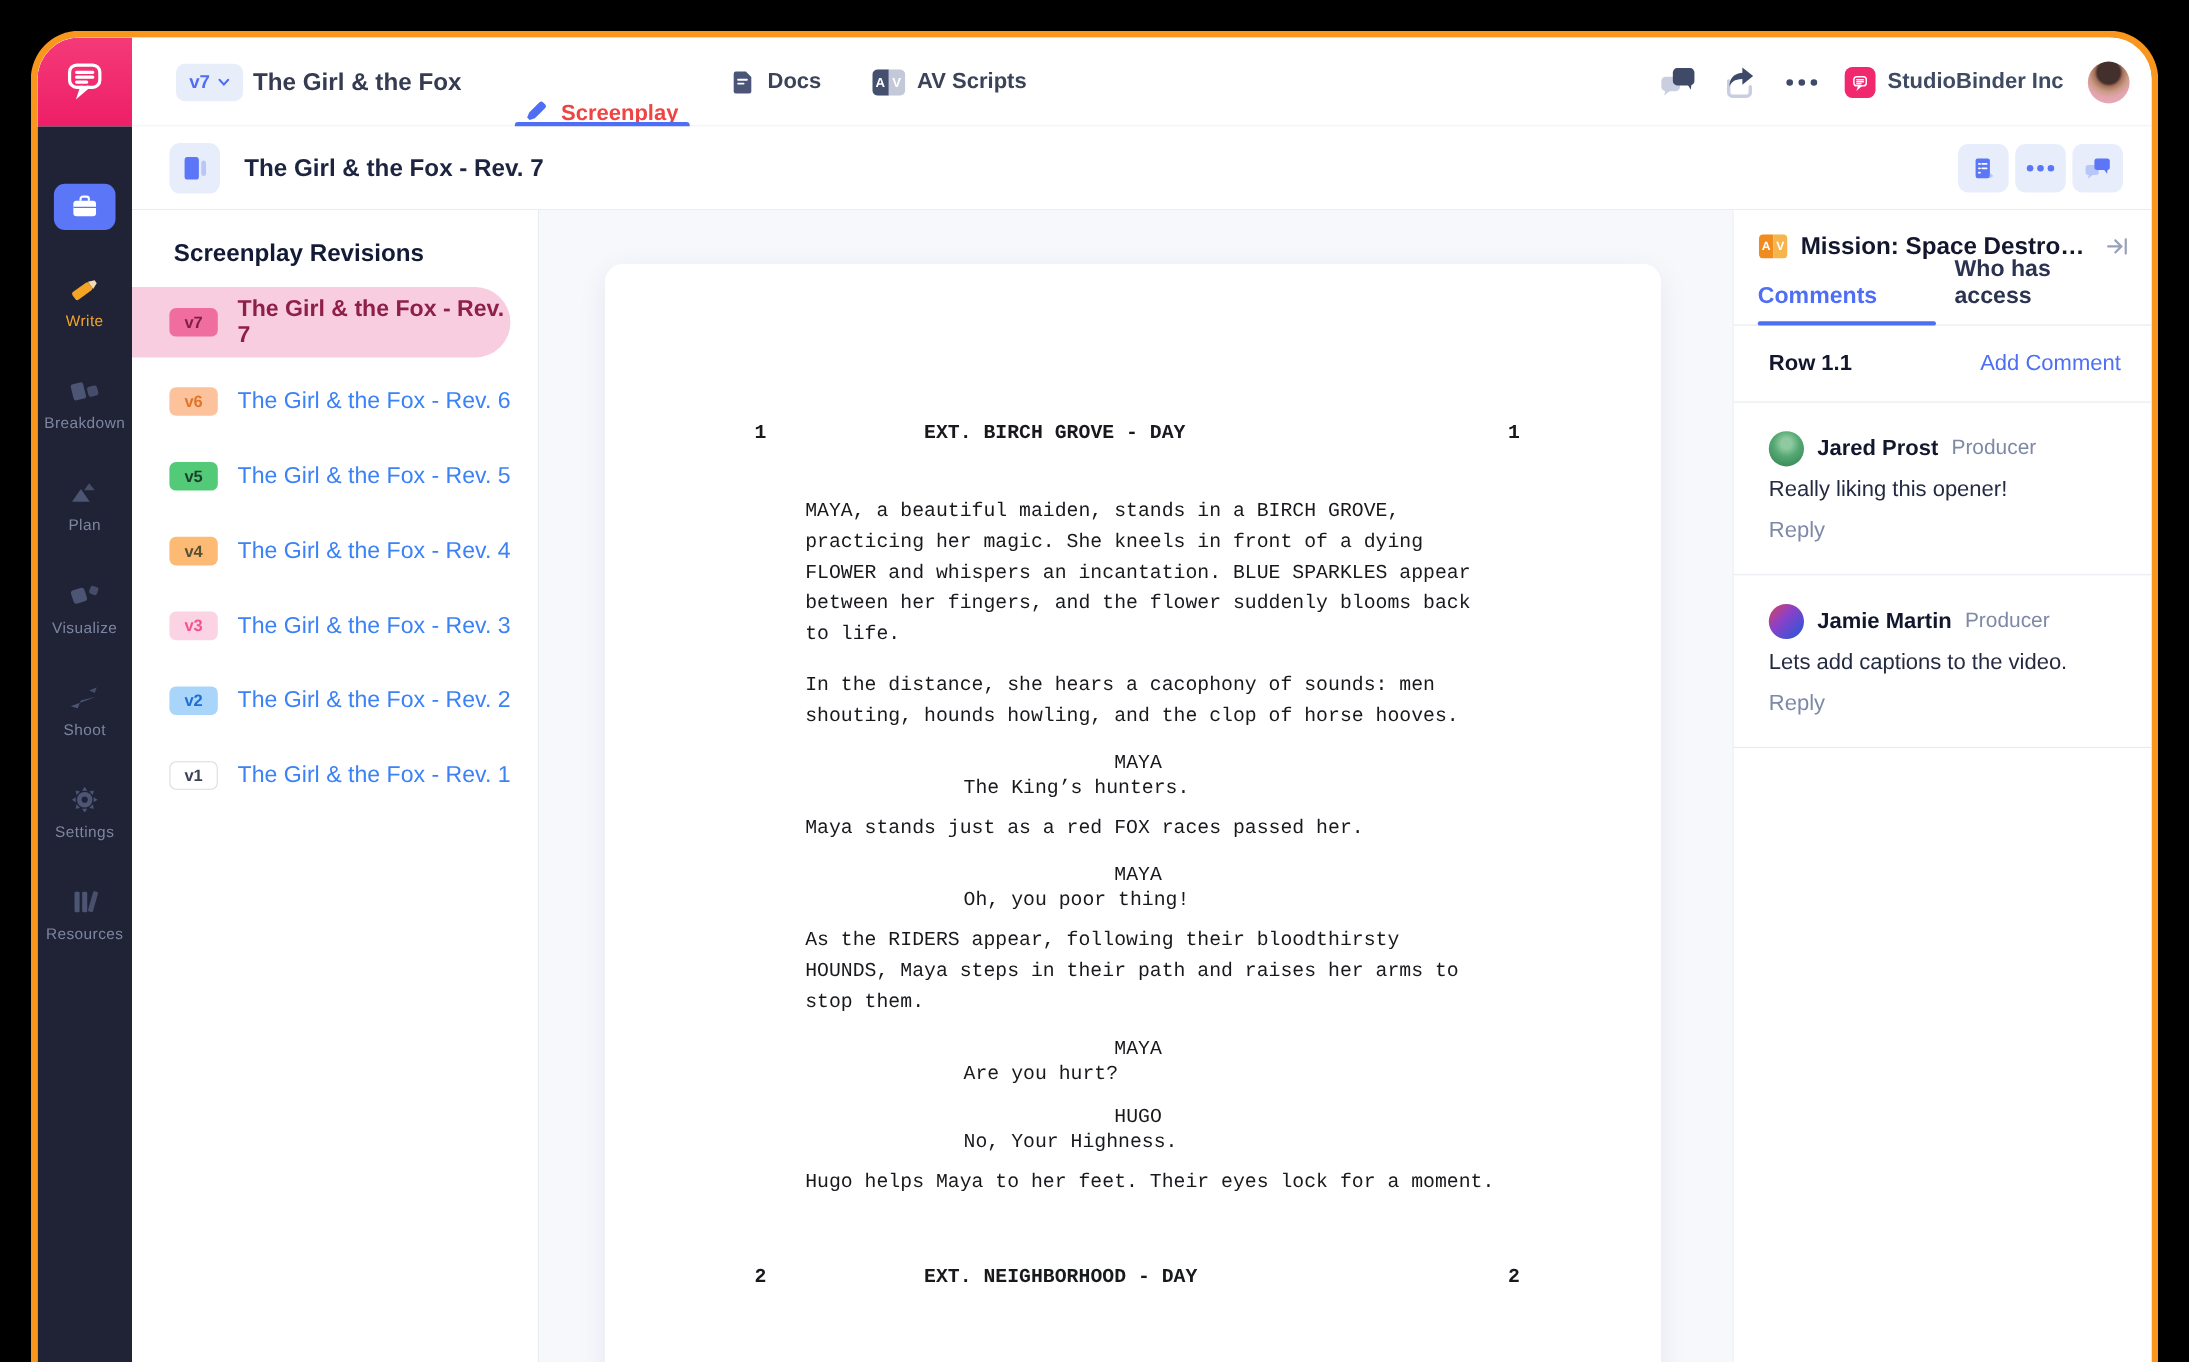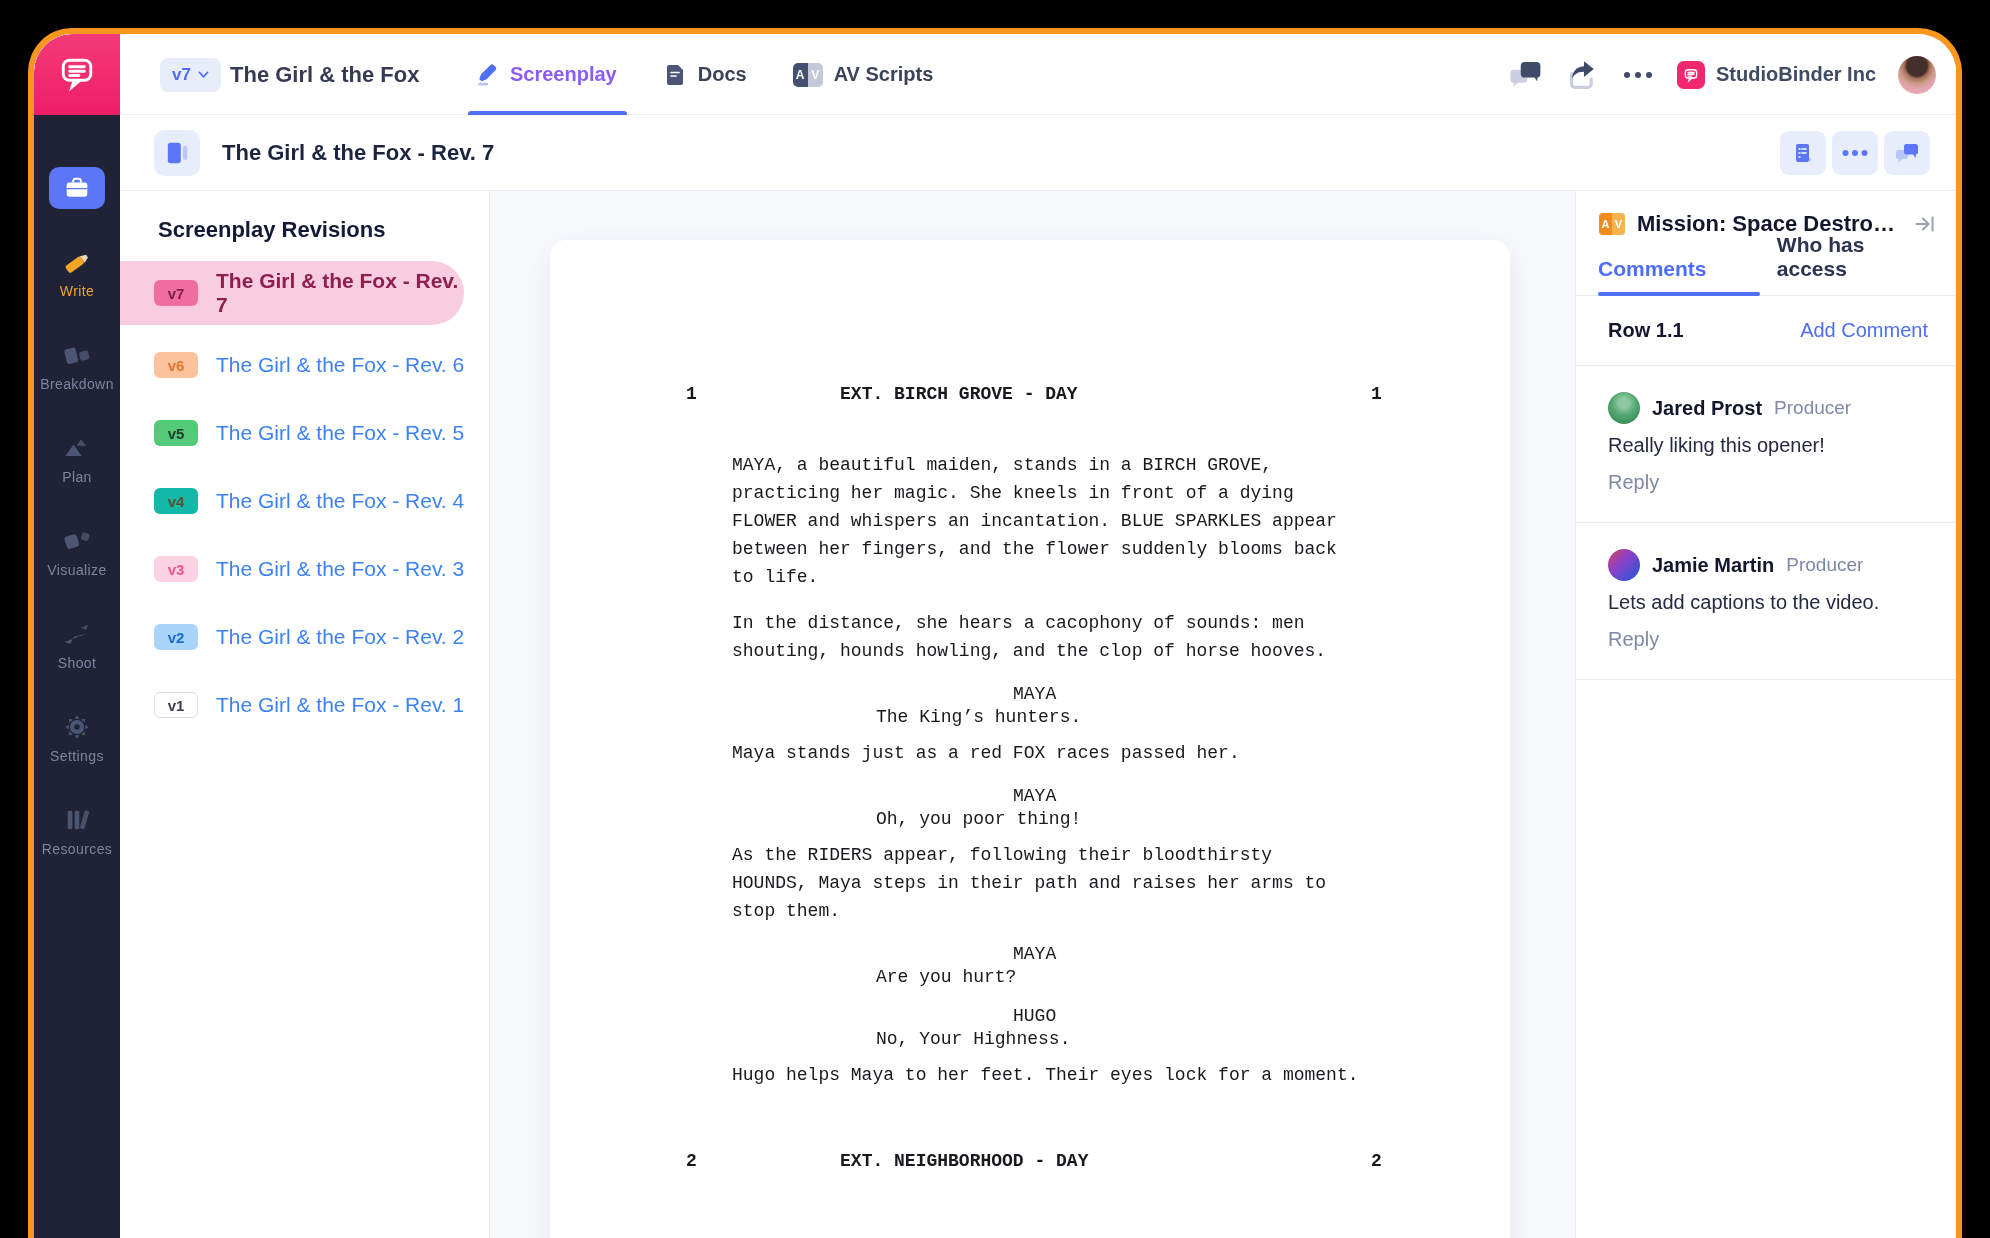--- a/index.html
+++ b/index.html
@@ -18,21 +18,21 @@
                 background:linear-gradient(180deg,#f43a78,#ee1e67); border-radius:38px 0 0 0;
                 display:flex; align-items:center; justify-content:center; cursor:pointer; }
   .ver-chip { position:absolute; left:126px; top:24px; height:34px; padding:0 12px;
               background:#e8edfa; border-radius:8px; display:flex; align-items:center; gap:7px;
               color:#4d6ef5; font-size:17px; font-weight:700; cursor:pointer; }
   .proj-title { position:absolute; left:196px; top:0; height:81px; display:flex; align-items:center;
                 font-size:22px; font-weight:600; color:#353c52; }
   .tabs { position:absolute; left:440px; top:0; height:81px; display:flex; gap:46px; }
   .tab { position:relative; display:flex; align-items:center; gap:11px; font-size:20px;
          font-weight:600; color:#3b4358; cursor:pointer; }
-  .tab.active { color:#8b5cf6; }
+  .tab.active { color:#ef4444;align-items:flex-end; }
   .tab.active::after { content:""; position:absolute; left:-6px; right:-10px; bottom:0;
                        height:4px; background:#4d6ef5; border-radius:3px 3px 0 0; }
   .tb-right { position:absolute; right:20px; top:0; height:81px; display:flex; align-items:center; gap:22px; }
   .tb-icon { width:34px; height:34px; display:flex; align-items:center; justify-content:center; cursor:pointer; }
   .org { display:flex; align-items:center; gap:11px; cursor:pointer; }
   .org-name { font-size:20px; font-weight:600; color:#3f4a63; }
   .sb-mini { width:28px; height:28px; background:#f1286d; border-radius:7px;
              display:flex; align-items:center; justify-content:center; }
   .avatar { width:38px; height:38px; border-radius:50%; cursor:pointer;
             background:radial-gradient(circle at 50% 26%, #43302c 0 30%, #a8715c 38%, #c99b85 52%, #e2a3ad 66%, #e8b0b8 100%); }
@@ -310,21 +310,21 @@
       </div>
       <div class="rev-row">
         <span class="rev-badge" style="background: rgb(251, 194, 155); color: rgb(224, 116, 44);">v6</span>
         <span class="rev-label">The Girl &amp; the Fox - Rev. 6</span>
       </div>
       <div class="rev-row">
         <span class="rev-badge" style="background: rgb(83, 202, 119); color: rgb(30, 61, 43);">v5</span>
         <span class="rev-label">The Girl &amp; the Fox - Rev. 5</span>
       </div>
       <div class="rev-row">
-        <span class="rev-badge" style="background: #14b8a6; color: rgb(86, 81, 50);">v4</span>
+        <span class="rev-badge" style="background: #fdba74; color: rgb(86, 81, 50);">v4</span>
         <span class="rev-label">The Girl &amp; the Fox - Rev. 4</span>
       </div>
       <div class="rev-row">
         <span class="rev-badge" style="background: rgb(252, 211, 227); color: rgb(242, 84, 143);">v3</span>
         <span class="rev-label">The Girl &amp; the Fox - Rev. 3</span>
       </div>
       <div class="rev-row">
         <span class="rev-badge" style="background: rgb(169, 213, 250); color: rgb(26, 111, 212);">v2</span>
         <span class="rev-label">The Girl &amp; the Fox - Rev. 2</span>
       </div>

